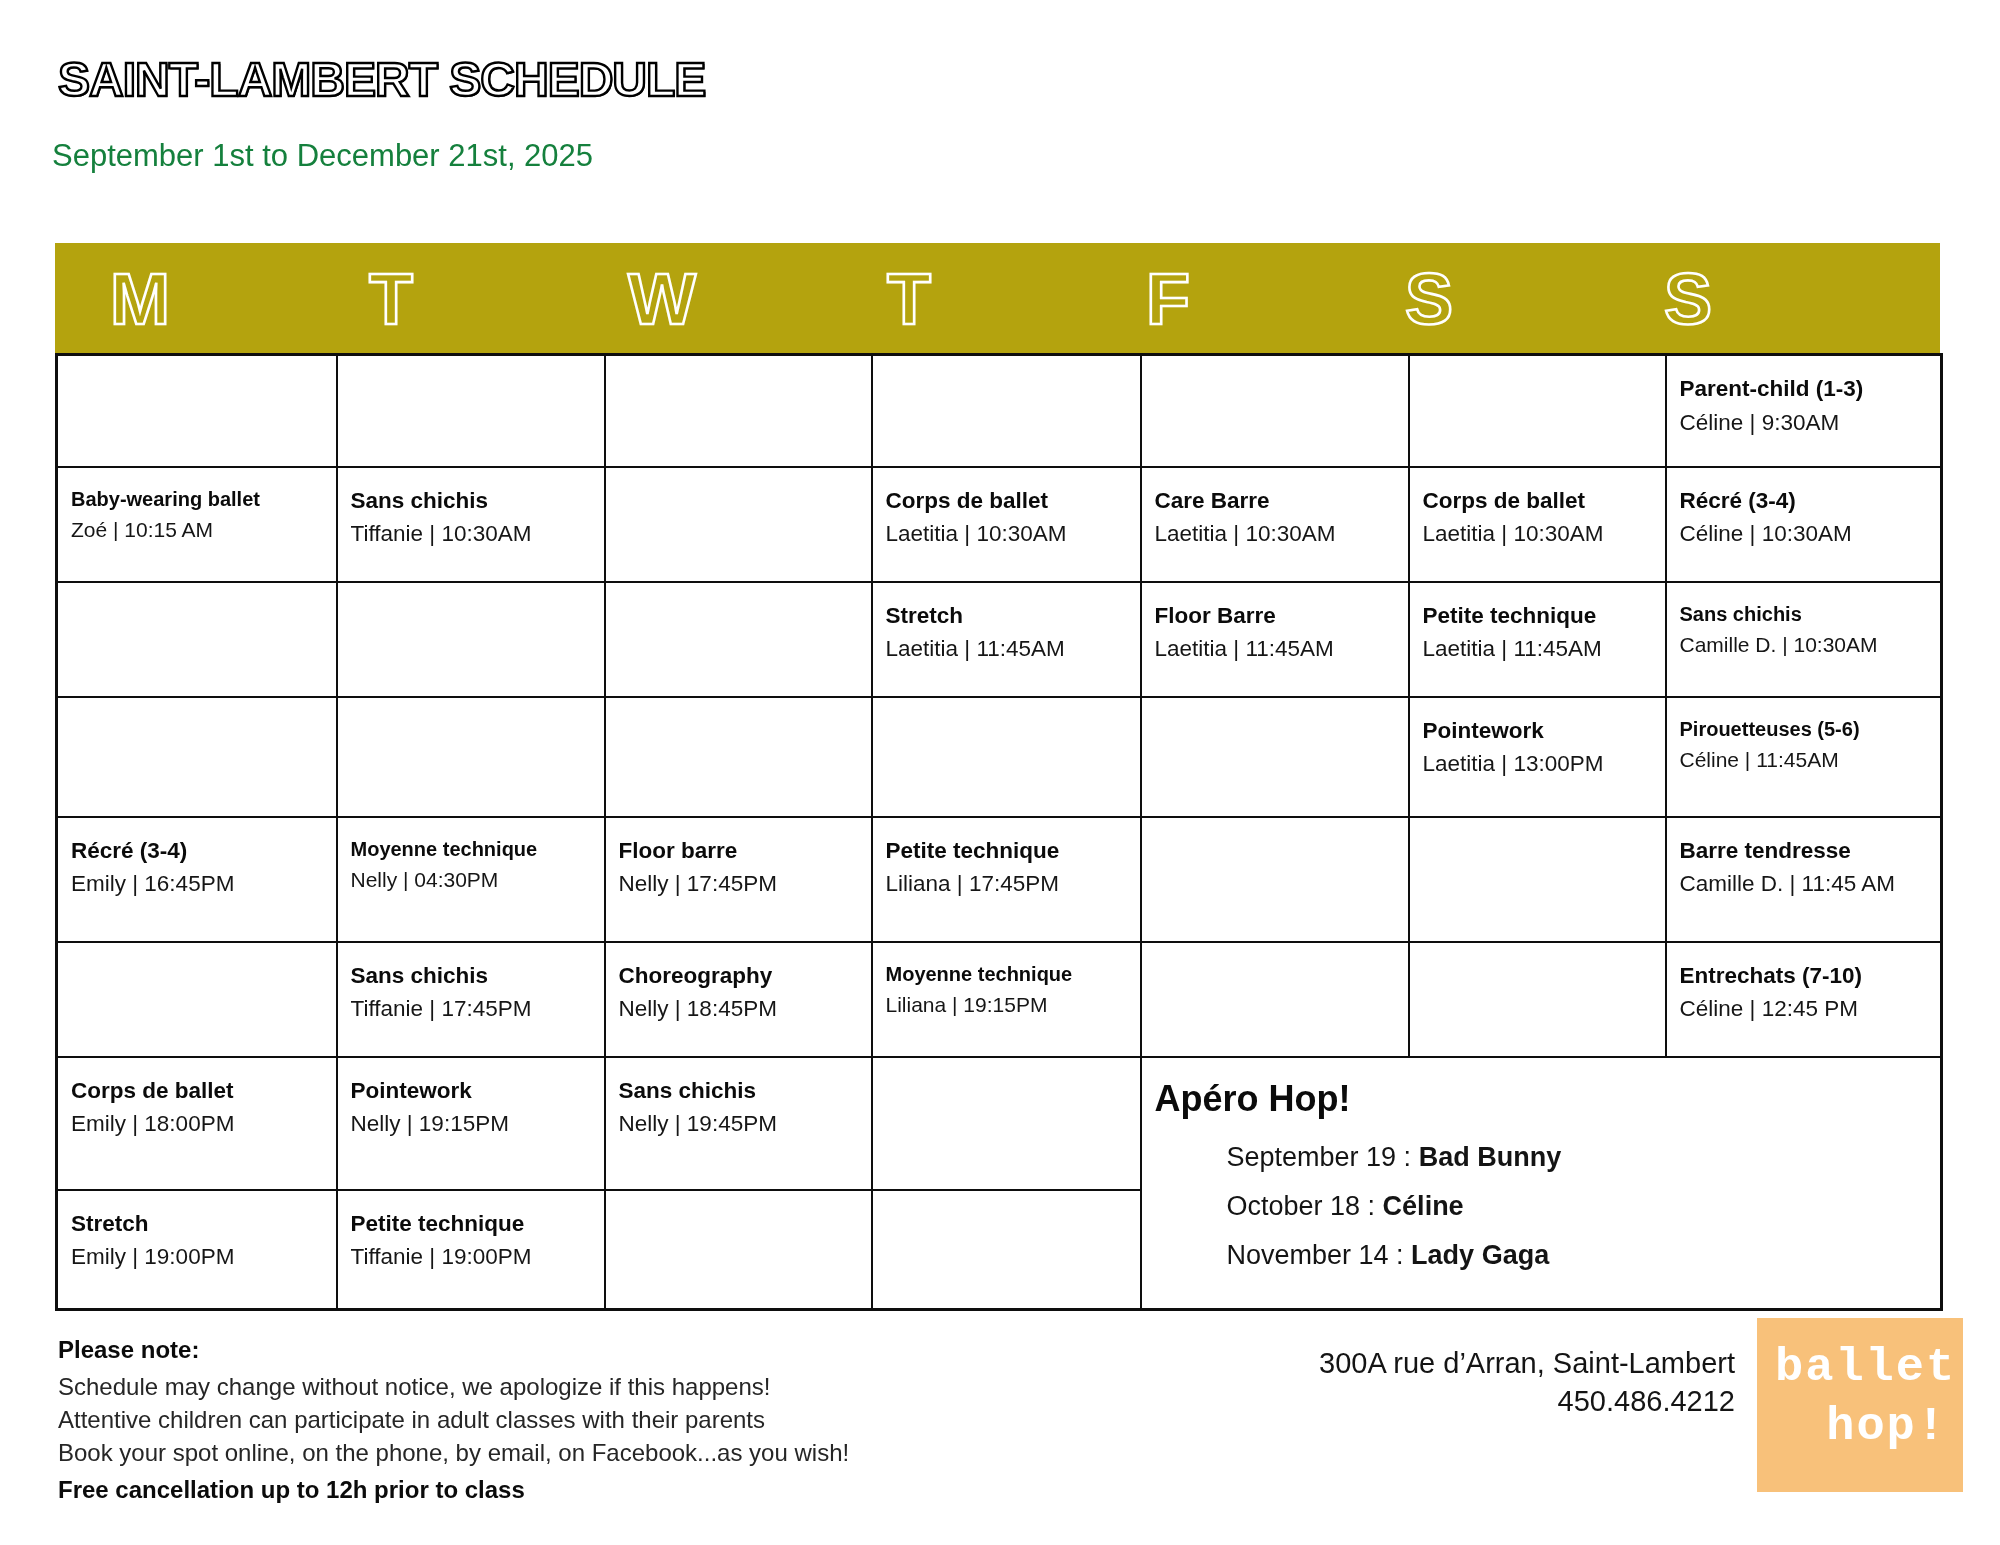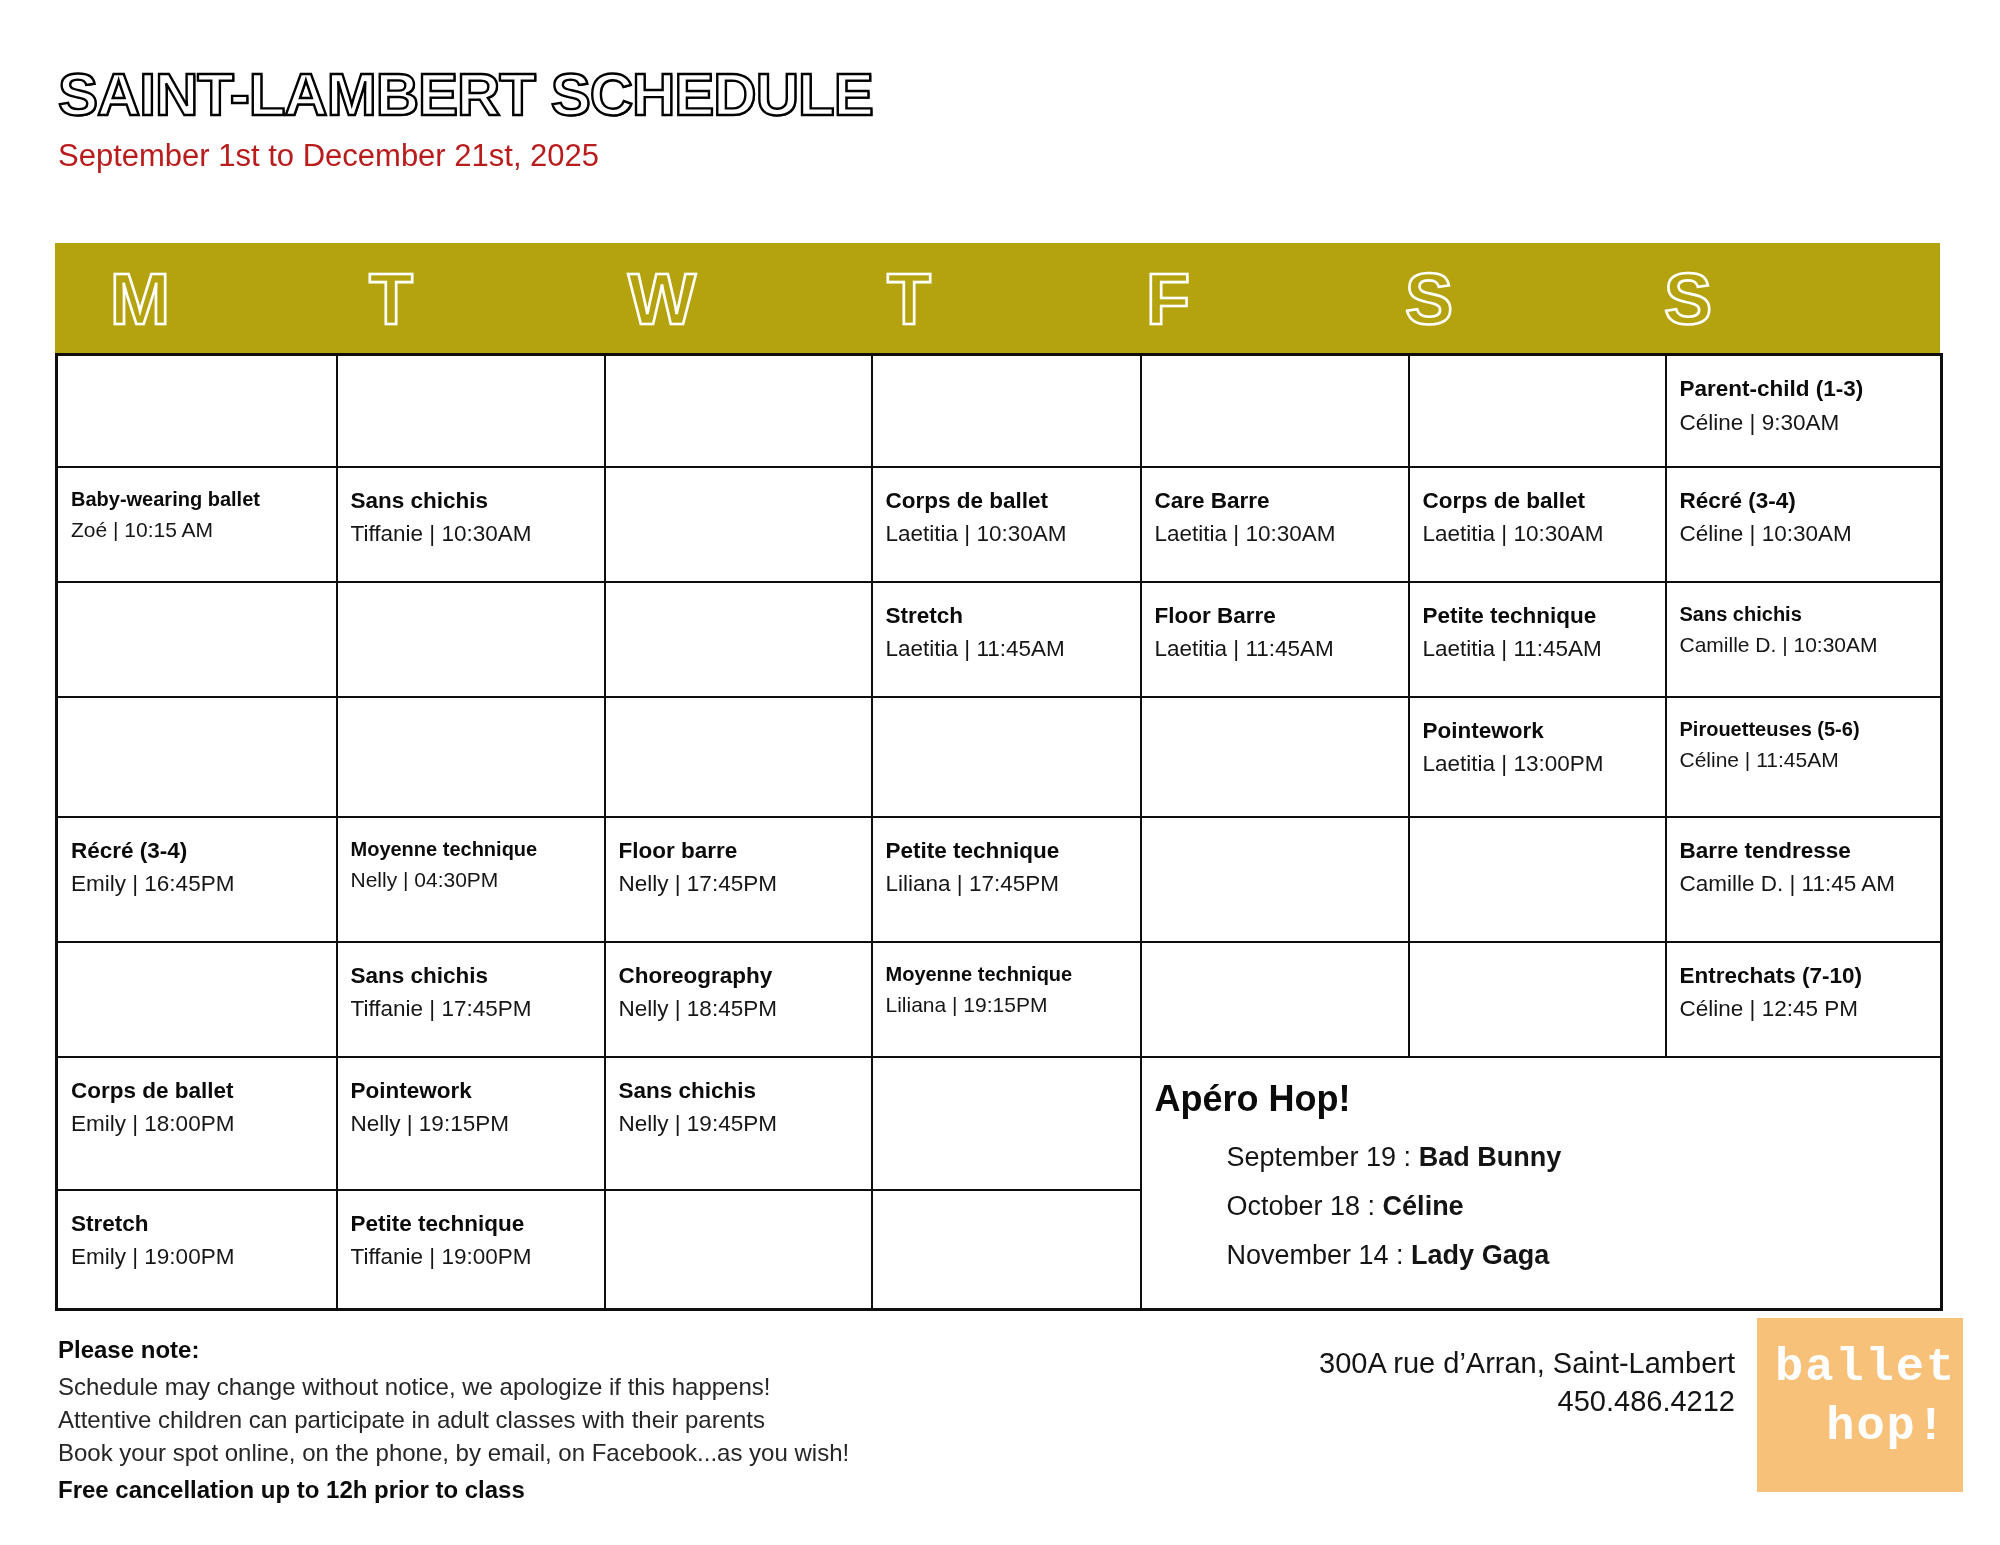--- a/index.html
+++ b/index.html
@@ -1,26 +1,26 @@
 <!DOCTYPE html>
 <html><head>
 <meta charset="utf-8">
 <style>
   * { margin:0; padding:0; box-sizing:border-box; }
   html,body { width:2000px; height:1545px; background:#ffffff; font-family:"Liberation Sans", sans-serif; }
   .page { position:relative; width:2000px; height:1545px; overflow:hidden; background:#fff; }
 
   .title {
-    position:absolute; left:58px; top:60px;
-    font-size:60px; font-weight:700; letter-spacing:-1px; color:#ffffff;
+    position:absolute; left:58px; top:52px;
+    font-size:48px; font-weight:700; letter-spacing:-1px; color:#ffffff;
     -webkit-text-stroke:2.4px #000;
     text-shadow:0 0 1px #000, 1px 1px 0 #000;
     white-space:nowrap;
   }
-  .subtitle { position:absolute; left:58px; top:138px; font-size:31px; color:#b91c1c; }
+  .subtitle { position:absolute; left:52px; top:138px; font-size:31px; color:#15803d; }
 
   .dayband {
     position:absolute; left:55px; top:243px; width:1885px; height:112px;
     background:#b4a30e; display:flex; align-items:center;
   }
   .dayband .day {
     flex:0 0 259px; padding-left:55px;
     font-size:72px; font-weight:600; line-height:1;
     color:transparent; -webkit-text-stroke:2.6px #ffffff;
   }

